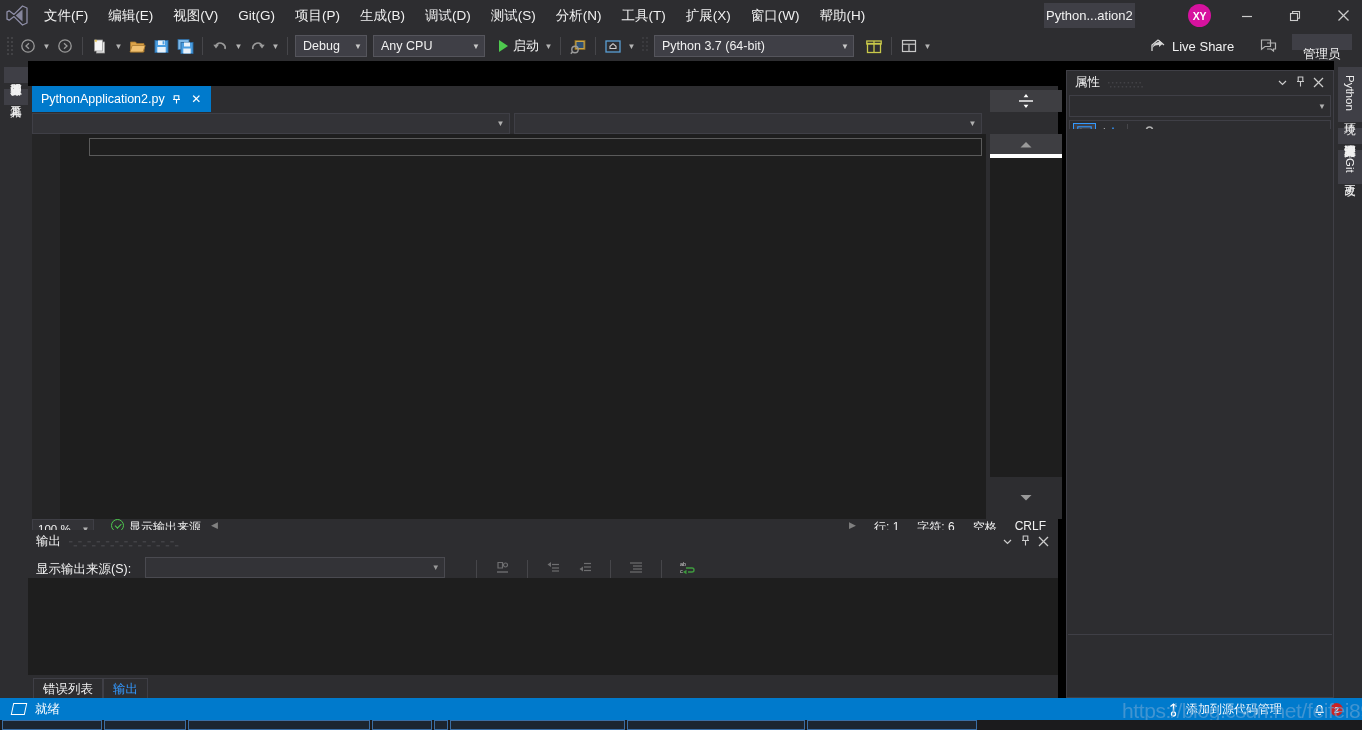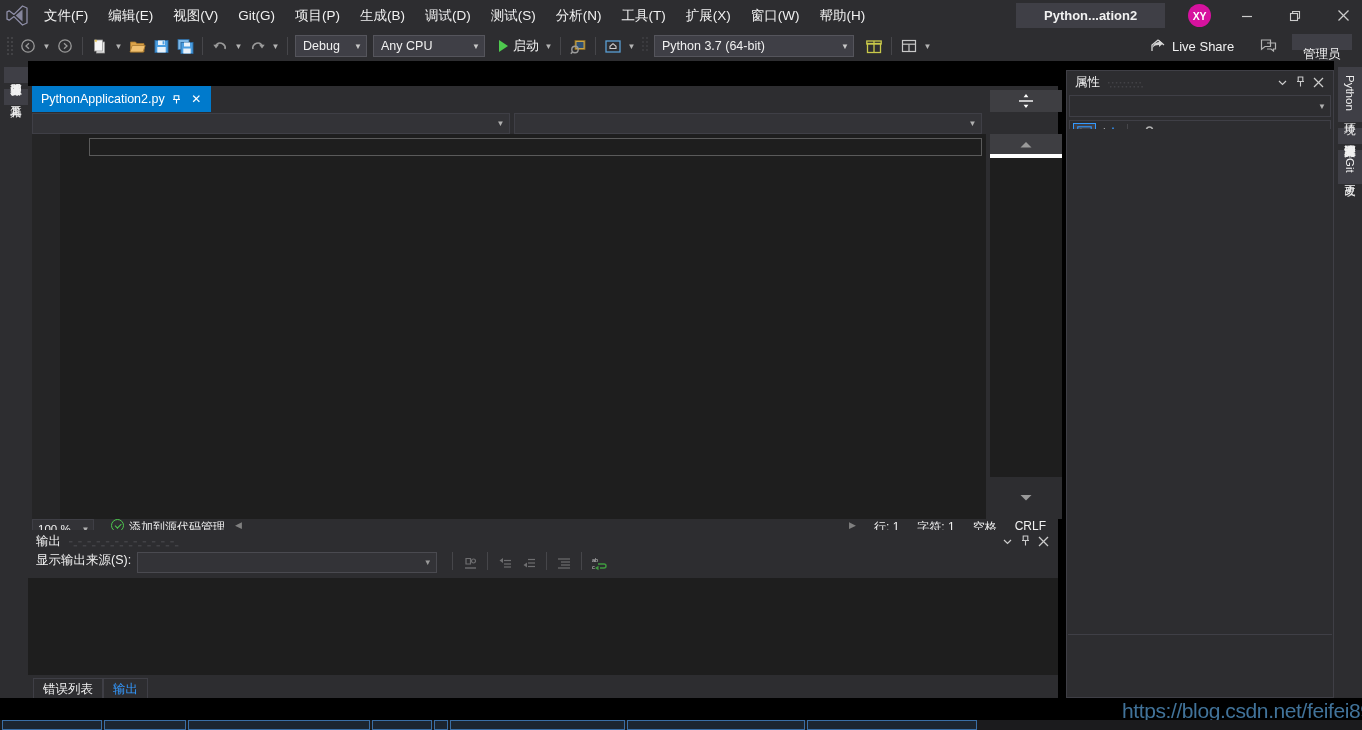--- a/index.html
+++ b/index.html
@@ -33,23 +33,23 @@
   }
   .search-box input {
     flex: 1; background: transparent; border: 0; outline: none;
     color: #9a9a9a; font-size: 12.5px; padding: 0 6px;
     font-family: "Liberation Sans", sans-serif;
   }
   .search-box input::placeholder { color: #9a9a9a; }
   .search-icon { width: 26px; height: 21px; display: flex; align-items: center; justify-content: center; }
 
   .proj-title {
-    position: absolute; left: 1016px; top: 3px; height: 25px; line-height: 25px;
-    background: #3f3f46; color: #f1f1f1; font-size: 13px; font-weight: bold;
-    padding: 0 28px; white-space: nowrap;
+    position: absolute; left: 1044px; top: 3px; height: 25px; line-height: 25px;
+    background: #3f3f46; color: #f1f1f1; font-size: 13px; font-weight: normal;
+    padding: 0 2px; white-space: nowrap;
   }
   .avatar {
     position: absolute; left: 1188px; top: 4px; width: 23px; height: 23px; border-radius: 50%;
     background: #d6129f; color: #fff; font-size: 10.5px; font-weight: bold;
     display: flex; align-items: center; justify-content: center; letter-spacing: -0.3px;
   }
   .wbtn {
     position: absolute; top: 0; width: 46px; height: 31px;
     display: flex; align-items: center; justify-content: center;
   }
@@ -207,21 +207,21 @@
   }
   .panel-head {
     height: 22px; display: flex; align-items: center; color: #f1f1f1; font-size: 12.5px;
     padding-left: 8px;
   }
   .panel-head .dots { flex: 1; height: 8px; margin: 0 8px; opacity: .35; }
   .panel-head .ic {
     width: 18px; height: 20px; display: flex; align-items: center; justify-content: center;
     color: #cccccc; font-size: 11px;
   }
-  .out-toolbar { height: 26px; display: flex; align-items: flex-start; padding-left: 8px; gap: 0px; }
+  .out-toolbar { height: 26px; display: flex; align-items: flex-end; padding-left: 8px; gap: 8px; }
   .out-label { color: #f1f1f1; font-size: 12.5px; margin-right: 6px; }
   .out-combo {
     width: 300px; height: 21px; background: #333337; border: 1px solid #4a4a50;
     display: flex; align-items: center;
   }
   .out-combo .carrow { margin-left: auto; width: 17px; text-align: center; color: #9a9a9a; font-size: 8px; }
   .out-ic { width: 24px; height: 22px; display: flex; align-items: center; justify-content: center; }
   .out-body {
     position: absolute; left: 0; top: 48px; width: 1030px; height: 97px; background: #1e1e1e;
   }
@@ -598,27 +598,27 @@
           </svg>
       </div>
     </div>
 
     <div class="ed-status">
       <div class="zoom-combo">
         <span style="flex:1;">100 %</span>
         <span class="carrow">▼</span>
       </div>
       <span class="ok-circle" style="margin-left:17px;"></span>
-      <span>添加到源代码管理</span>
+      <span>显示输出来源</span>
       <span class="hscroll">
         <span class="hs-left" style="left:0;">◀</span>
         <span class="hs-right" style="right:0;">▶</span>
       </span>
       <span style="margin-right:18px;margin-left:8px;">行: 1</span>
-      <span style="margin-right:18px;">字符: 1</span>
+      <span style="margin-right:18px;">字符: 6</span>
       <span style="margin-right:18px;">空格</span>
       <span style="margin-right:12px;">CRLF</span>
     </div>
   </div>
 
   <div class="output-dock">
     <div class="panel-head">
       <span>输出</span>
       <span class="dots">
         <svg width="100%" height="8" viewBox="0 0 400 8" preserveAspectRatio="none">
@@ -814,20 +814,39 @@
           <circle cx="11.5" cy="4" r="3" fill="none" stroke="#b0b0b0" stroke-width="1.6"></circle>
           <path d="M9.4 6 L2 13.4 l1.6 1.1 L11 7" fill="none" stroke="#b0b0b0" stroke-width="1.6"></path>
         </svg>
       </span>
     </div>
 
     <div class="props-body"></div>
     <div class="props-foot"></div>
   </div>
 
+  <div class="vs-status">
+    <span class="ready-ic"></span>
+    <span>就绪</span>
+    <span class="src-ctl">
+      <svg width="15" height="15" viewBox="0 0 15 15" style="margin-right:5px;">
+        <path d="M7.5 2 v9" stroke="#ffffff" stroke-width="1.4"></path>
+        <circle cx="7.5" cy="12" r="2" fill="none" stroke="#ffffff" stroke-width="1.3"></circle>
+        <path d="M4.5 4.5 L7.5 2 L10.5 4.5" fill="none" stroke="#ffffff" stroke-width="1.3"></path>
+      </svg>
+      <span>添加到源代码管理</span>
+    </span>
+    <span style="position:absolute; left:1312px; top:4px;">
+      <svg width="15" height="15" viewBox="0 0 15 15">
+        <path d="M4 10.5 h7 l-1 -2 v-2.5 a2.5 2.5 0 0 0 -5 0 v2.5 z" fill="none" stroke="#ffffff" stroke-width="1.2"></path>
+        <path d="M6.2 11.8 a1.4 1.4 0 0 0 2.6 0" fill="none" stroke="#ffffff" stroke-width="1.1"></path>
+      </svg>
+    </span>
+    <span class="notif-badge">2</span>
+  </div>
 
   <div class="watermark">https://blog.csdn.net/feifei890128</div>
 
   <div class="taskbar">
     <div class="tb-slot" style="width:100px; margin-left:2px;"></div>
     <div class="tb-slot" style="width:82px;"></div>
     <div class="tb-slot" style="width:182px;"></div>
     <div class="tb-slot" style="width:60px;"></div>
     <div class="tb-slot" style="width:14px;"></div>
     <div class="tb-slot" style="width:175px;"></div>

